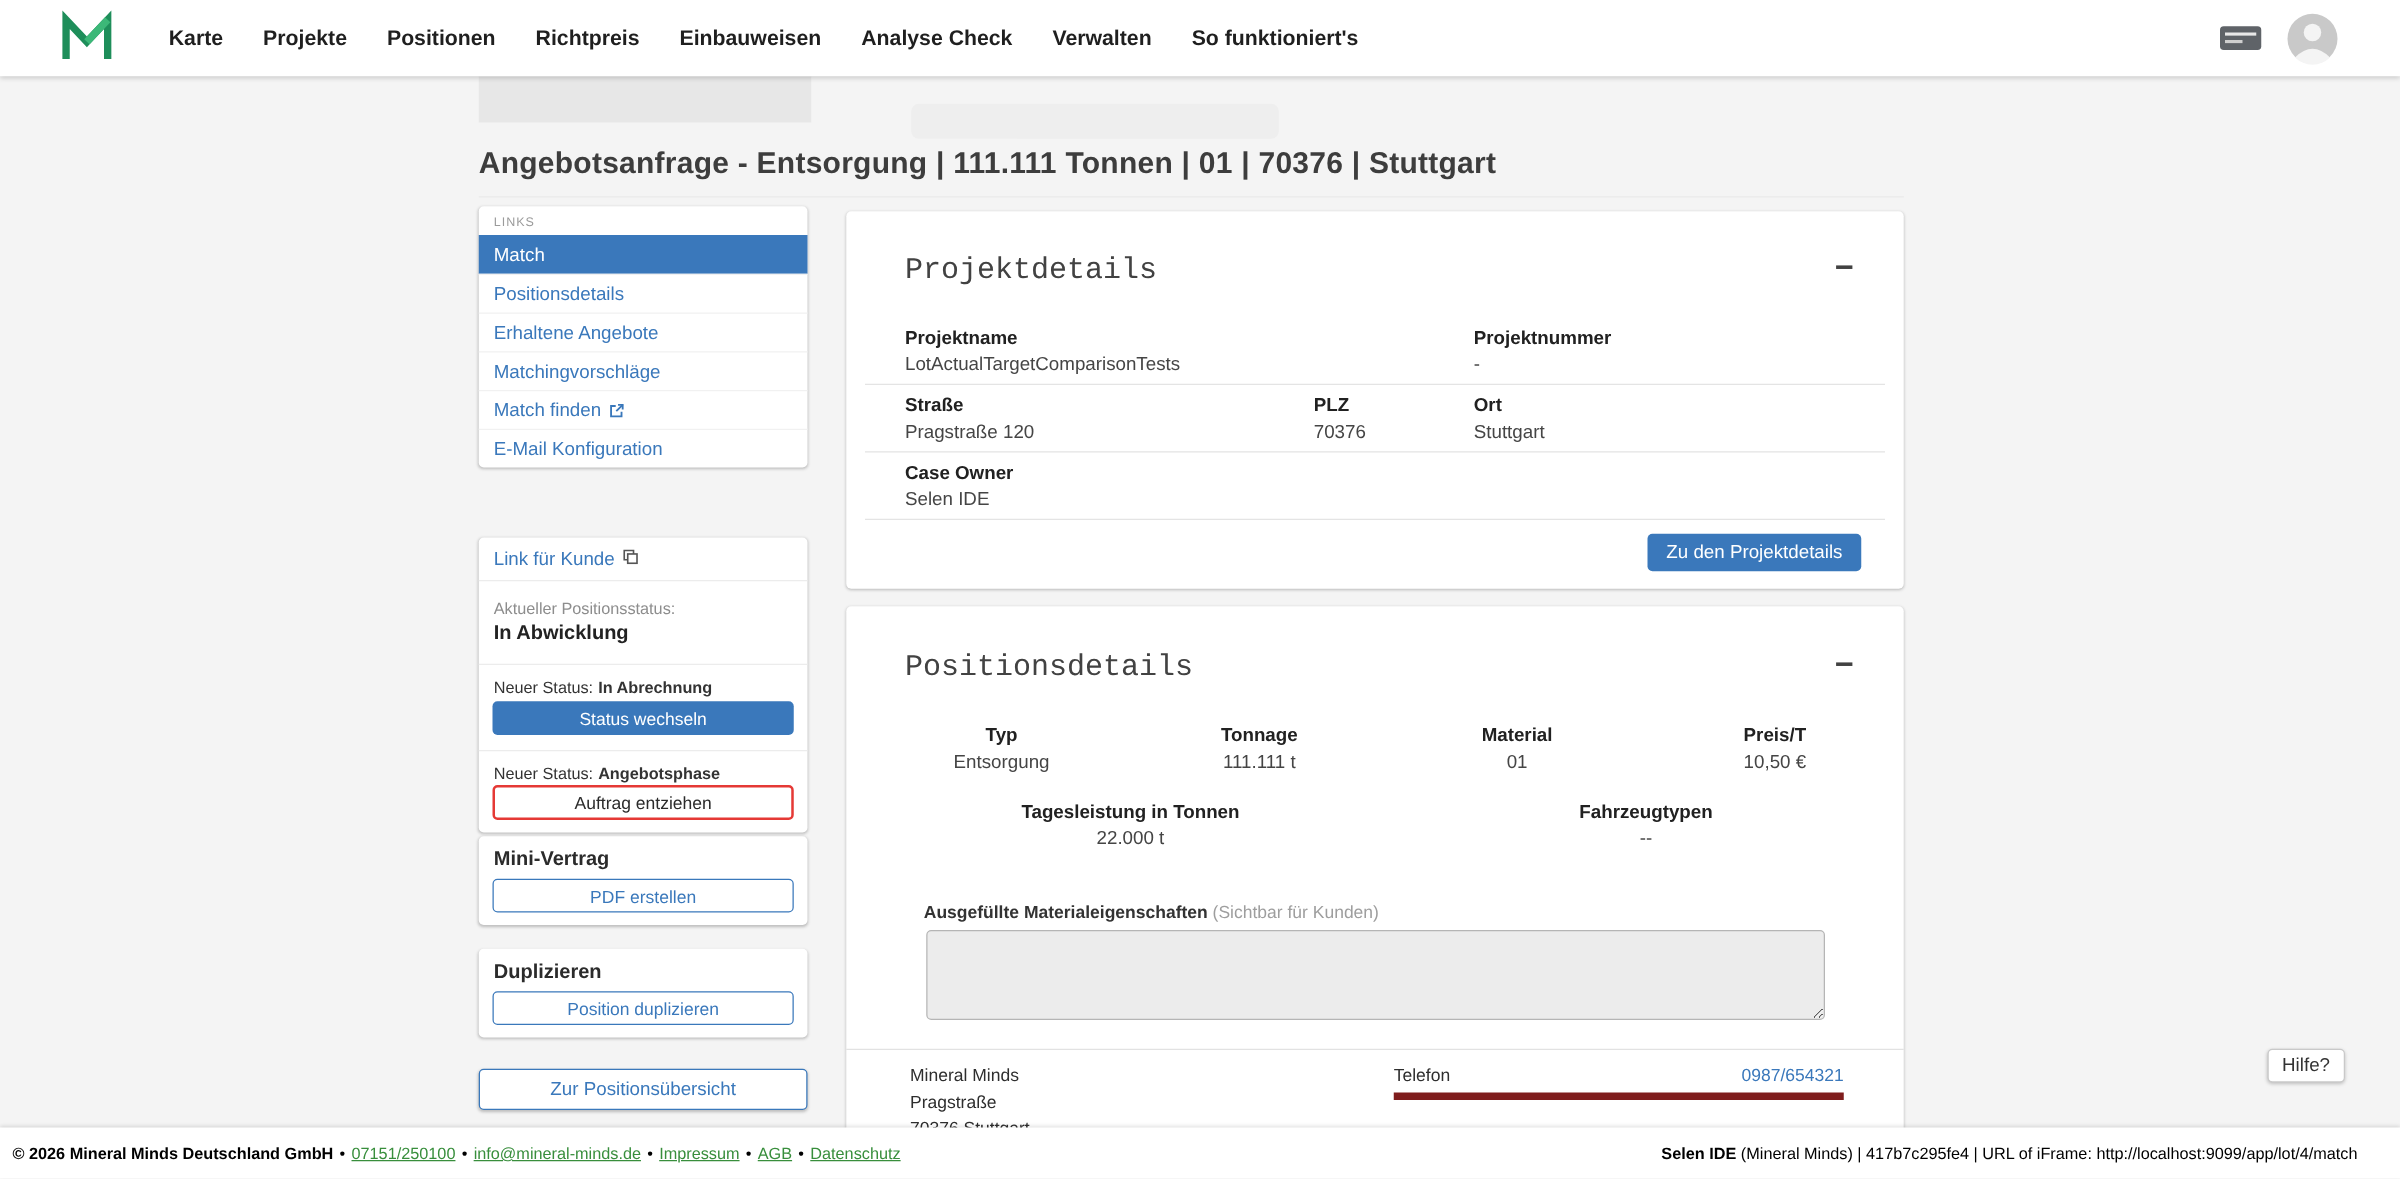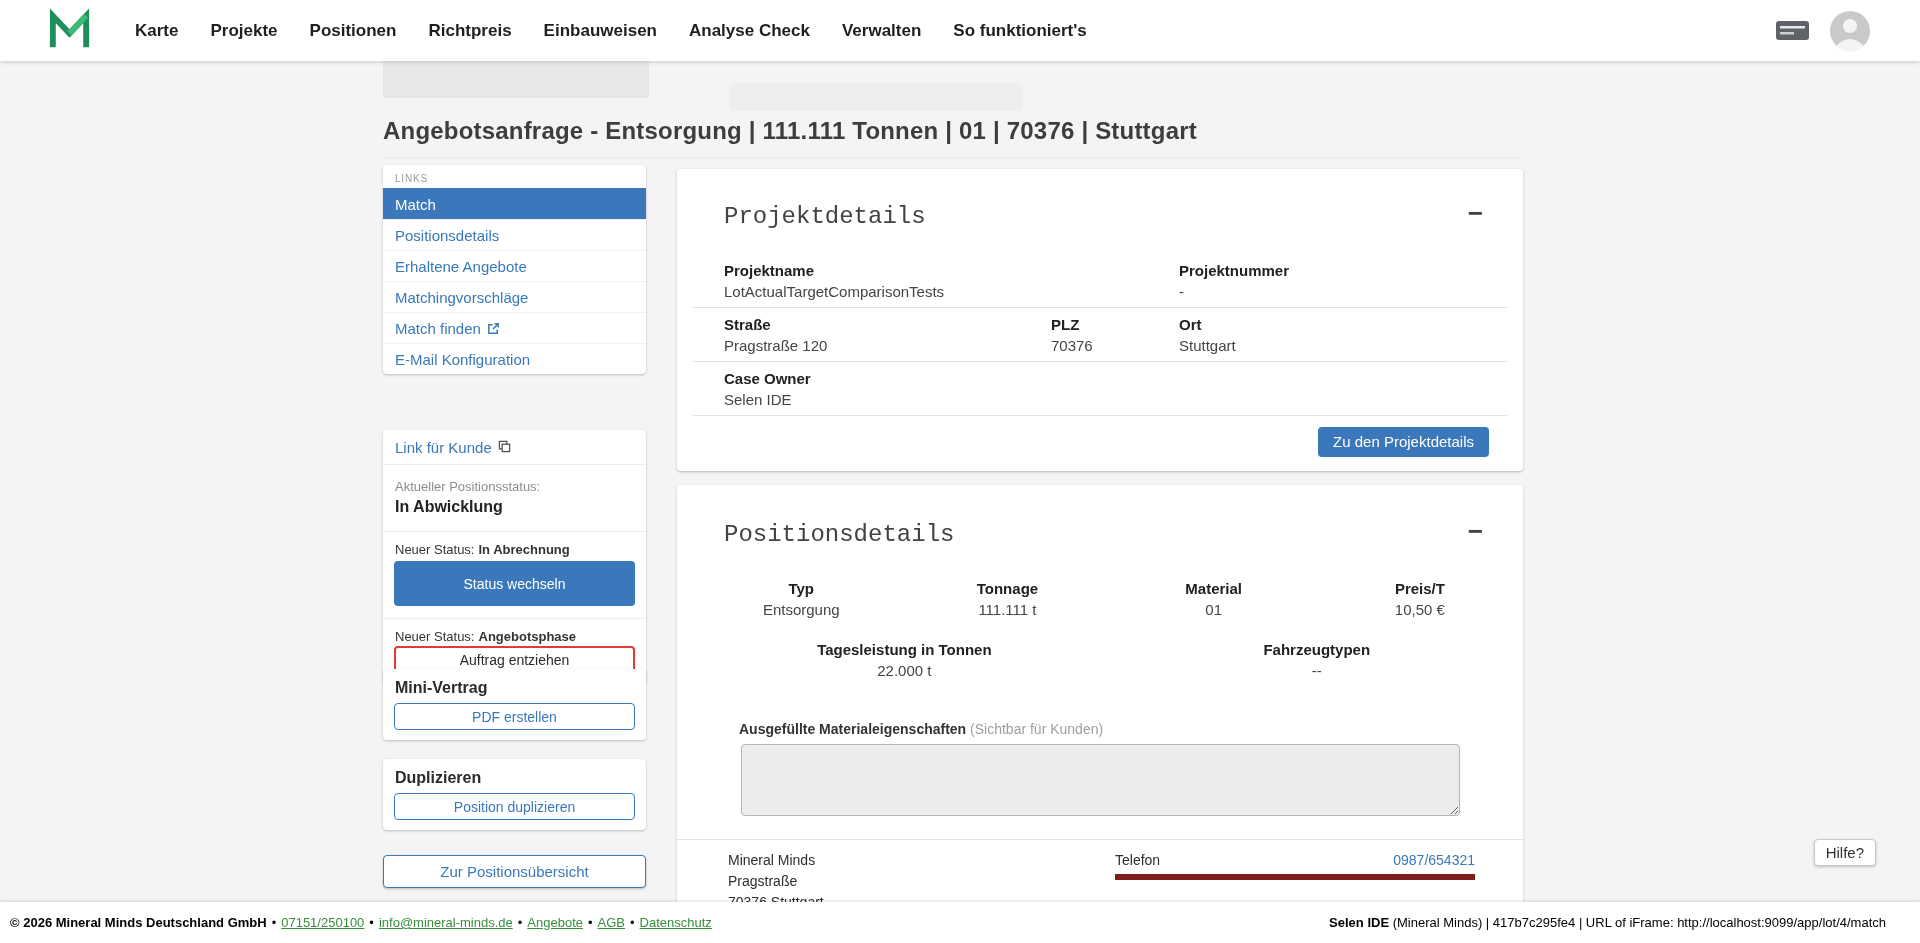--- a/index.html
+++ b/index.html
@@ -53,21 +53,21 @@
   .hr{ height:1px; background:#ececec; }
   .status-block{ padding:14px 12px 3px; }
   .status-label{ font-size:13px; color:var(--muted); }
   .status-value{ font-size:16px; font-weight:700; color:#222; margin-top:4px; }
   .next-line{ padding:10px 12px 0; font-size:13px; color:#333; }
   .next-line b{ margin-left:4px; }
   .btn{ display:block; border-radius:4px; cursor:pointer; font-family:inherit; text-align:center; }
   .btn-primary{ background:var(--blue); color:#fff; border:none; }
   .btn-outline{ background:#fff; color:var(--blue); border:1px solid var(--blue); }
   .btn-danger{ background:#fff; color:#2b2b2b; border:2px solid var(--red); }
-  .sb-btn{ width:241px; margin:4px 11px 0; height:45px; font-size:14px; }
+  .sb-btn{ width:241px; margin:4px 11px 0; height:27px; font-size:14px; }
   .sb-btn.danger{ height:28px; margin-top:2px; }
   .mt12{ margin-top:12px; }
   .pb10{ padding-bottom:10px; }
 
   .sb-card3{ top:669px; }
   .sb-card4{ top:759px; }
   .mini-title{ padding:10px 12px 0; font-size:16px; font-weight:700; color:#2b2b2b; }
   .mini-btn{ width:241px; margin:6px 11px 10px; height:27px; font-size:14px; }
 
   .overview-btn{ position:absolute; left:383px; top:855px; width:263px; height:33px; font-size:15px;
@@ -338,21 +338,21 @@
   <button class="help-btn">Hilfe?</button>
 
   <footer class="footer">
     <div class="footer-left">
       <b>© 2026 Mineral Minds Deutschland GmbH</b>
       <span class="sep">•</span>
       <a class="f-link">07151/250100</a>
       <span class="sep">•</span>
       <a class="f-link">info@mineral-minds.de</a>
       <span class="sep">•</span>
-      <a class="f-link">Angebote</a>
+      <a class="f-link">Impressum</a>
       <span class="sep">•</span>
       <a class="f-link">AGB</a>
       <span class="sep">•</span>
       <a class="f-link">Datenschutz</a>
     </div>
     <div class="footer-right">
       <b>Selen IDE</b>
       <span>(Mineral Minds) | 417b7c295fe4 | URL of iFrame: http://localhost:9099/app/lot/4/match</span>
     </div>
   </footer>

